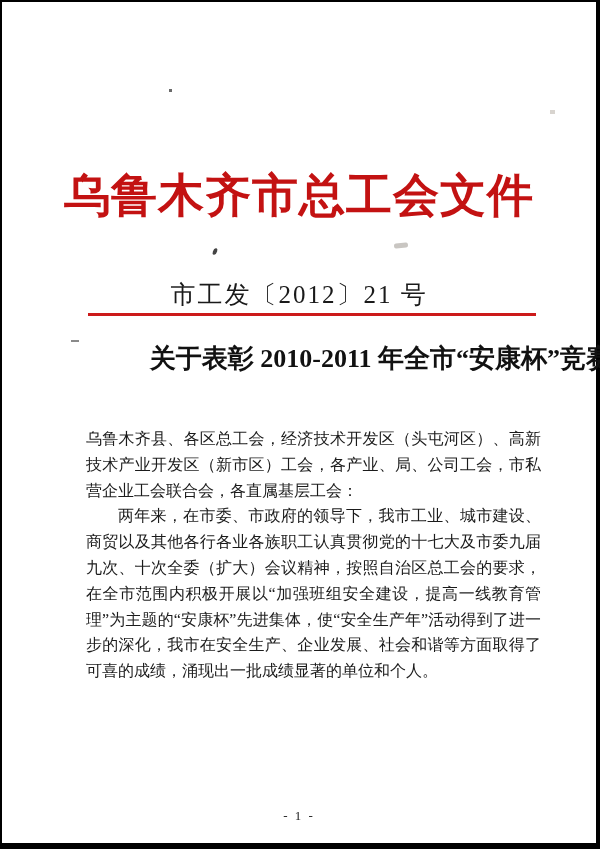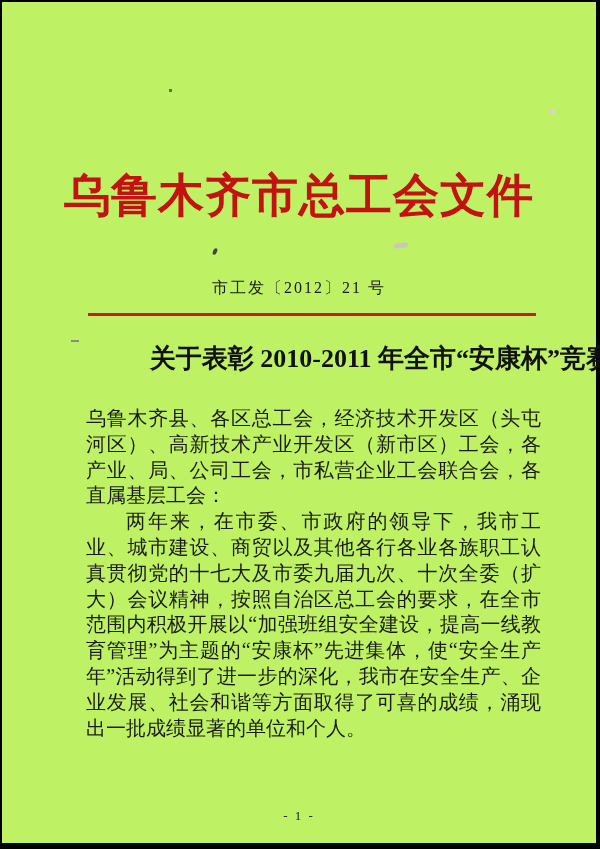--- a/index.html
+++ b/index.html
@@ -10,21 +10,21 @@
     background: #000;
     overflow: hidden;
     font-family: "Liberation Serif", "DejaVu Serif", serif;
   }
   .page {
     position: absolute;
     left: 2px;
     top: 2px;
     right: 4px;
     bottom: 6px;
-    background: #bef264;
+    background: #ffffff;
     padding-left: 32px;
   }
   .org-title {
     position: absolute;
     top: 166px;
     left: 0;
     width: 100%;
     margin: 0;
     text-align: center;
     color: #c31212;
@@ -34,21 +34,21 @@
     line-height: 1.2;
     font-family: "Liberation Serif", "DejaVu Serif", serif;
   }
   .doc-number {
     position: absolute;
     top: 276px;
     left: 0;
     width: 100%;
     text-align: center;
     color: #1a1a1a;
-    font-size: 16px;
+    font-size: 25px;
     letter-spacing: 2px;
   }
   .red-line {
     position: absolute;
     top: 311px;
     left: 86px;
     width: 448px;
     height: 3px;
     background: #cc1a1a;
   }
@@ -60,25 +60,25 @@
     margin: 16px;
     text-align: right;
     color: #111;
     font-size: 26px;
     font-weight: bold;
     line-height: 37px;
     font-family: "Liberation Serif", "DejaVu Serif", serif;
   }
   .body-text {
     position: absolute;
-    top: 404px;
+    top: 424px;
     left: 84px;
     width: 455px;
     color: #1b1b1b;
-    font-size: 20px;
+    font-size: 16px;
     line-height: 25.8px;
     text-align: justify;
     text-justify: inter-ideograph;
   }
   .body-text p {
     margin: 0;
     text-indent: 2em;
   }
   .body-text p.no-indent {
     text-indent: 0;

